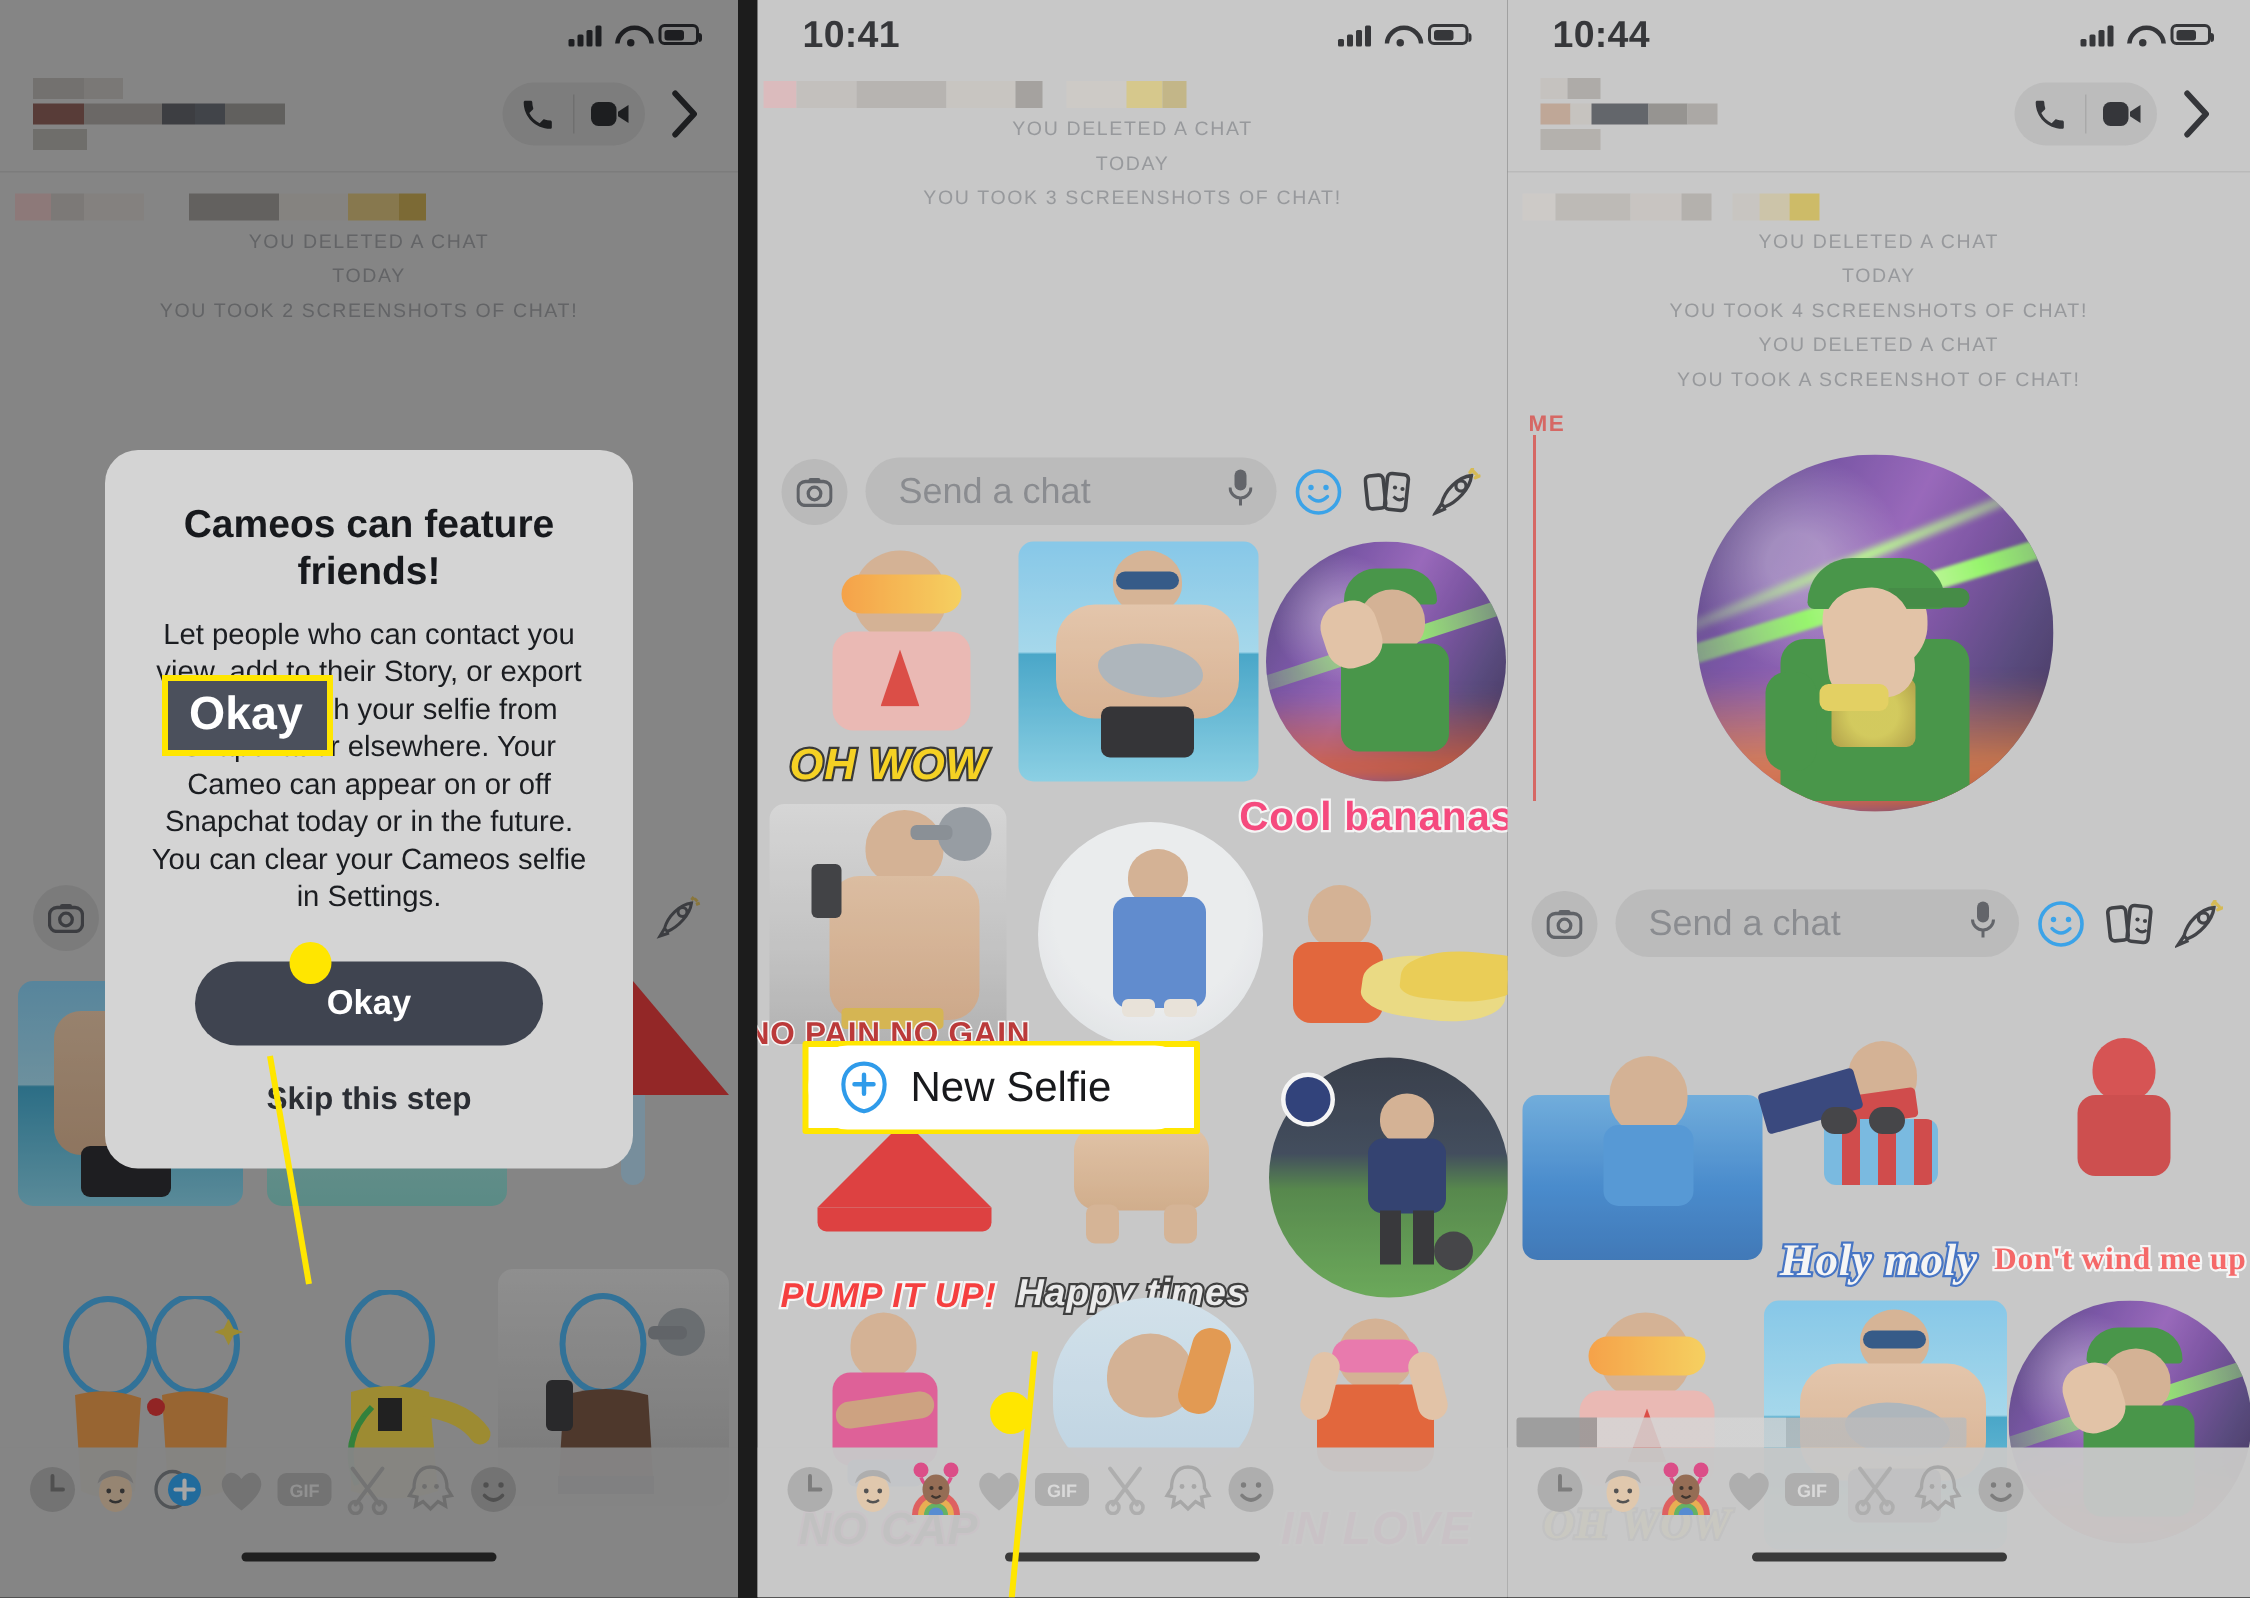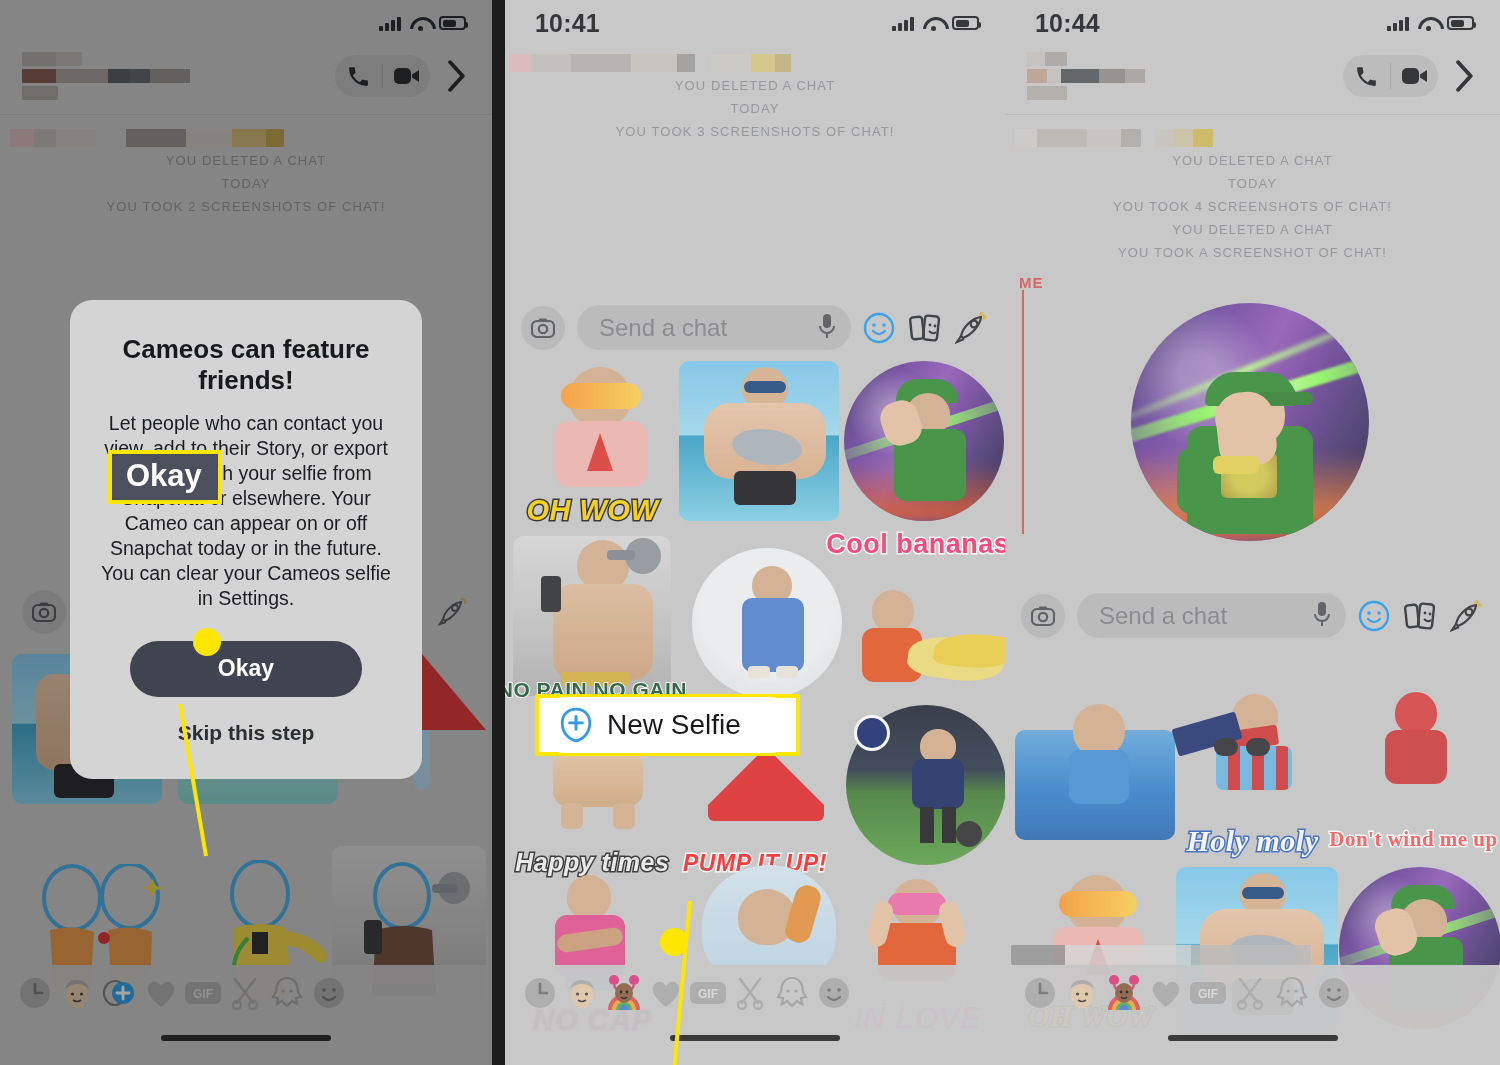--- a/index.html
+++ b/index.html
@@ -162,21 +162,21 @@
   
   .sticker-area { position: relative; z-index: 3; padding: 4px 6px 0 6px; }
   .srow { display: flex; align-items: flex-end; }
   .cell { position: relative; flex: 1 1 0; height: 170px; }
   .sticker-label {
     position:absolute; left:50%; transform:translateX(-50%);
     bottom: 4px; white-space: nowrap; font-weight: 800; font-style: italic;
     font-size: 25px; letter-spacing: .5px;
   }
   .lbl-ohwow { color:#ffd400; -webkit-text-stroke: 3px #1a1a1a; paint-order: stroke fill; font-size: 29px; }
-  .lbl-nopain { color:#14532d; -webkit-text-stroke: 2px #ffffff; paint-order: stroke fill; font-size: 21px; font-style: normal; }
+  .lbl-nopain { color:#b91c1c; -webkit-text-stroke: 2px #ffffff; paint-order: stroke fill; font-size: 21px; font-style: normal; }
   .lbl-cool { color:#ff2f6e; -webkit-text-stroke: 3px #ffffff; paint-order: stroke fill; font-size: 27px; text-align:center; font-style: normal; line-height: 1.05;}
   .lbl-happy { color:#f2f2f2; -webkit-text-stroke: 3px #222; paint-order: stroke fill; font-size: 25px; }
   .lbl-pump { color:#ff2222; -webkit-text-stroke: 3px #ffffff; paint-order: stroke fill; font-size: 23px; }
   .lbl-nocap { color:#151515; -webkit-text-stroke: 3px #ff4fb0; paint-order: stroke fill; font-size: 30px; }
   .lbl-inlove { color:#ff2a8e; -webkit-text-stroke: 3px #ffffff; paint-order: stroke fill; font-size: 31px; }
   .lbl-holy { color:#ffffff; -webkit-text-stroke: 3px #2b63c4; paint-order: stroke fill; font-size: 30px; }
   .lbl-dont { color:#ff5555; -webkit-text-stroke: 3px #ffffff; paint-order: stroke fill; font-size: 21px; text-align:center; line-height:1.05; font-style: normal; }
 
   
   .ph-rect { position:absolute; border-radius: 10px; overflow:hidden; }
@@ -664,33 +664,33 @@
             <div class="fhead" style="left:12px;top:0;width:42px;height:42px;"></div>
             <div class="fbody" style="left:2px;top:38px;width:60px;height:54px;background:#e8521f;border-radius:12px;"></div>
             <div style="position:absolute;left:48px;top:48px;width:96px;height:42px;background:#f2de76;border-radius:50% 10% 50% 30%;transform:rotate(8deg);"></div>
             <div style="position:absolute;left:74px;top:44px;width:82px;height:34px;background:#f2cf3f;border-radius:60% 20% 60% 20%;transform:rotate(6deg);"></div>
           </div>
         </div>
       </div>
 
       <div class="srow" style="height:175px;">
         <div class="cell">
+          <div class="figure" style="left:34px;top:36px;">
+            <div style="width:0;height:0;border-left:58px solid transparent;border-right:58px solid transparent;border-bottom:58px solid #e22424;"></div>
+            <div style="width:116px;height:16px;background:#e22424;border-radius:0 0 6px 6px;"></div>
+          </div>
+          <div class="sticker-label lbl-pump">PUMP IT UP!</div>
+        </div>
+        <div class="cell">
           <div class="figure" style="left:42px;top:10px;">
             <div class="fbody" style="left:0;top:30px;width:90px;height:56px;background:linear-gradient(180deg,#e6c2a0,#d3a87f);border-radius:16px;"></div>
             <div style="position:absolute;left:8px;top:82px;width:22px;height:26px;background:#d8b08b;border-radius:6px;"></div>
             <div style="position:absolute;left:60px;top:82px;width:22px;height:26px;background:#d8b08b;border-radius:6px;"></div>
           </div>
           <div class="sticker-label lbl-happy">Happy times</div>
-        </div>
-        <div class="cell">
-          <div class="figure" style="left:34px;top:36px;">
-            <div style="width:0;height:0;border-left:58px solid transparent;border-right:58px solid transparent;border-bottom:58px solid #e22424;"></div>
-            <div style="width:116px;height:16px;background:#e22424;border-radius:0 0 6px 6px;"></div>
-          </div>
-          <div class="sticker-label lbl-pump">PUMP IT UP!</div>
         </div>
         <div class="cell">
           <div class="ph-circ stadium" style="left:10px;top:-6px;width:160px;height:160px;"></div>
           <div style="position:absolute;left:18px;top:4px;width:36px;height:36px;border-radius:50%;background:#12266b;border:3px solid #fff;"></div>
           <div class="figure" style="left:74px;top:18px;">
             <div class="fhead" style="left:10px;top:0;width:36px;height:34px;"></div>
             <div class="fbody" style="left:2px;top:30px;width:52px;height:50px;background:#14265e;border-radius:10px;"></div>
             <div style="position:absolute;left:10px;top:78px;width:14px;height:36px;background:#1a1a1e;"></div>
             <div style="position:absolute;left:32px;top:78px;width:14px;height:36px;background:#1a1a1e;"></div>
             <div style="position:absolute;left:46px;top:92px;width:26px;height:26px;border-radius:50%;background:#2a2a2e;"></div>

